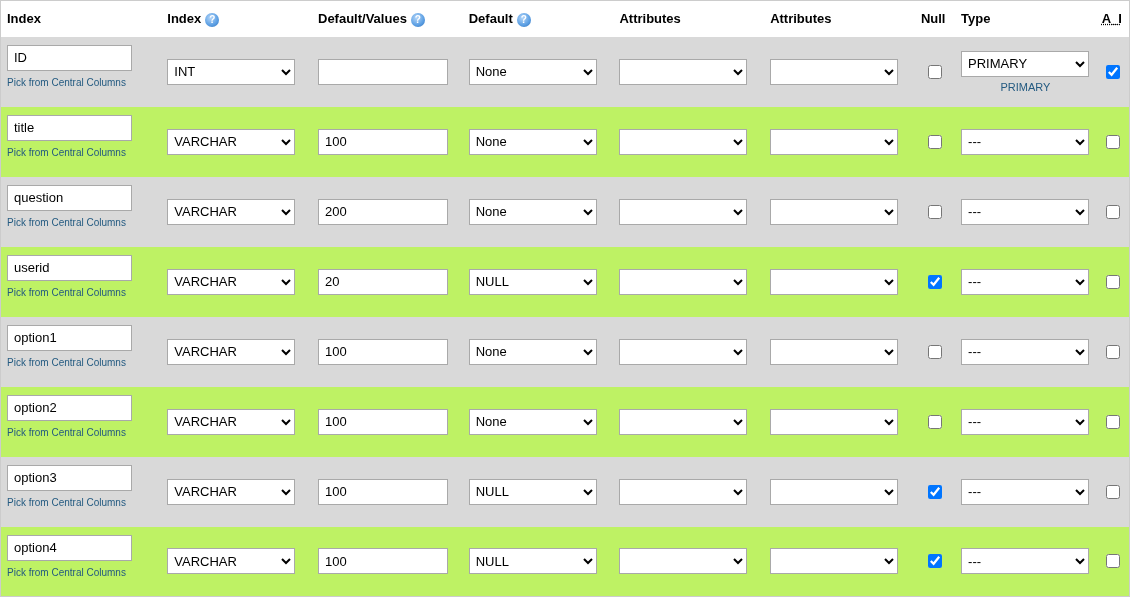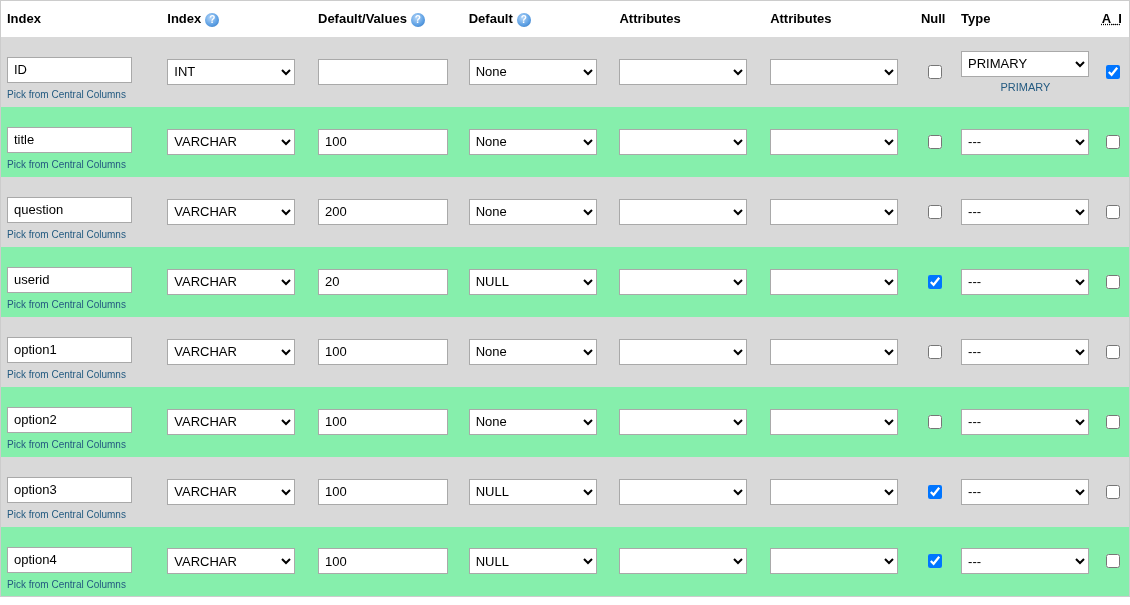--- a/index.html
+++ b/index.html
@@ -31,26 +31,26 @@
     color: #fff;
     font-size: 10px;
     line-height: 14px;
     text-align: center;
     font-weight: bold;
     margin-left: 4px;
     vertical-align: middle;
   }
   tbody tr { height: 70px; }
   tbody tr.odd { background: #d9d9d9; }
-  tbody tr.even { background: #86efac; }
+  tbody tr.even { background: #bef264; }
   td {
     padding: 4px 6px;
     vertical-align: middle;
   }
-  td.name-cell { vertical-align: top; padding-top: 20px; }
+  td.name-cell { vertical-align: top; padding-top: 8px; }
   input[type="text"] {
     width: 125px;
     height: 26px;
     padding: 2px 6px;
     border: 1px solid #a9a9a9;
     background: #fff;
     font-size: 13px;
   }
   select {
     height: 26px;

